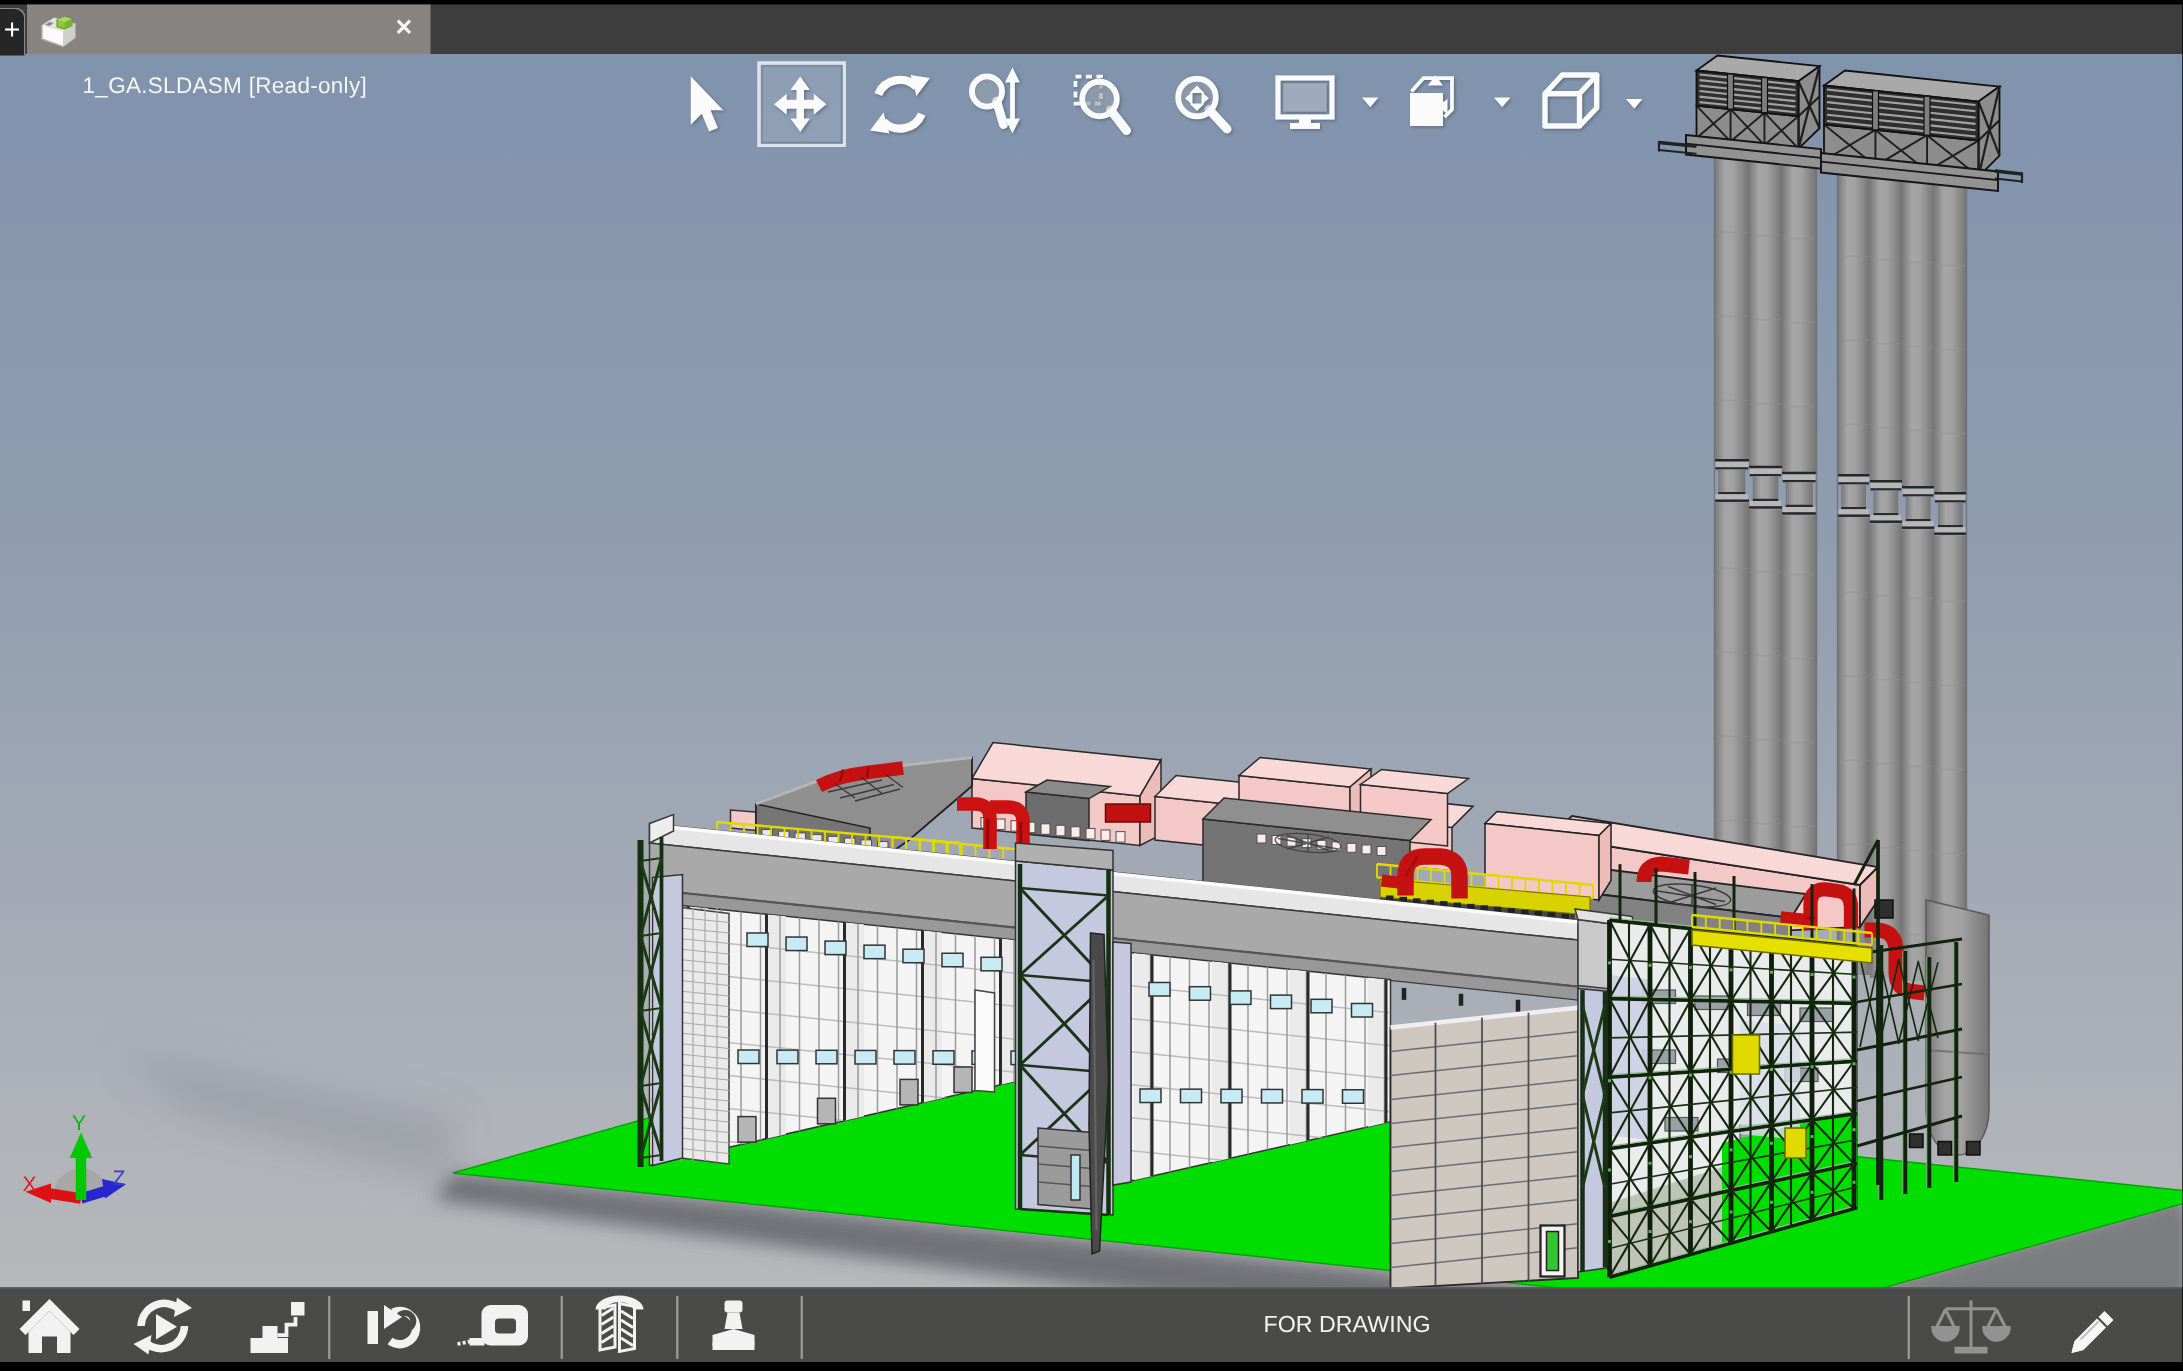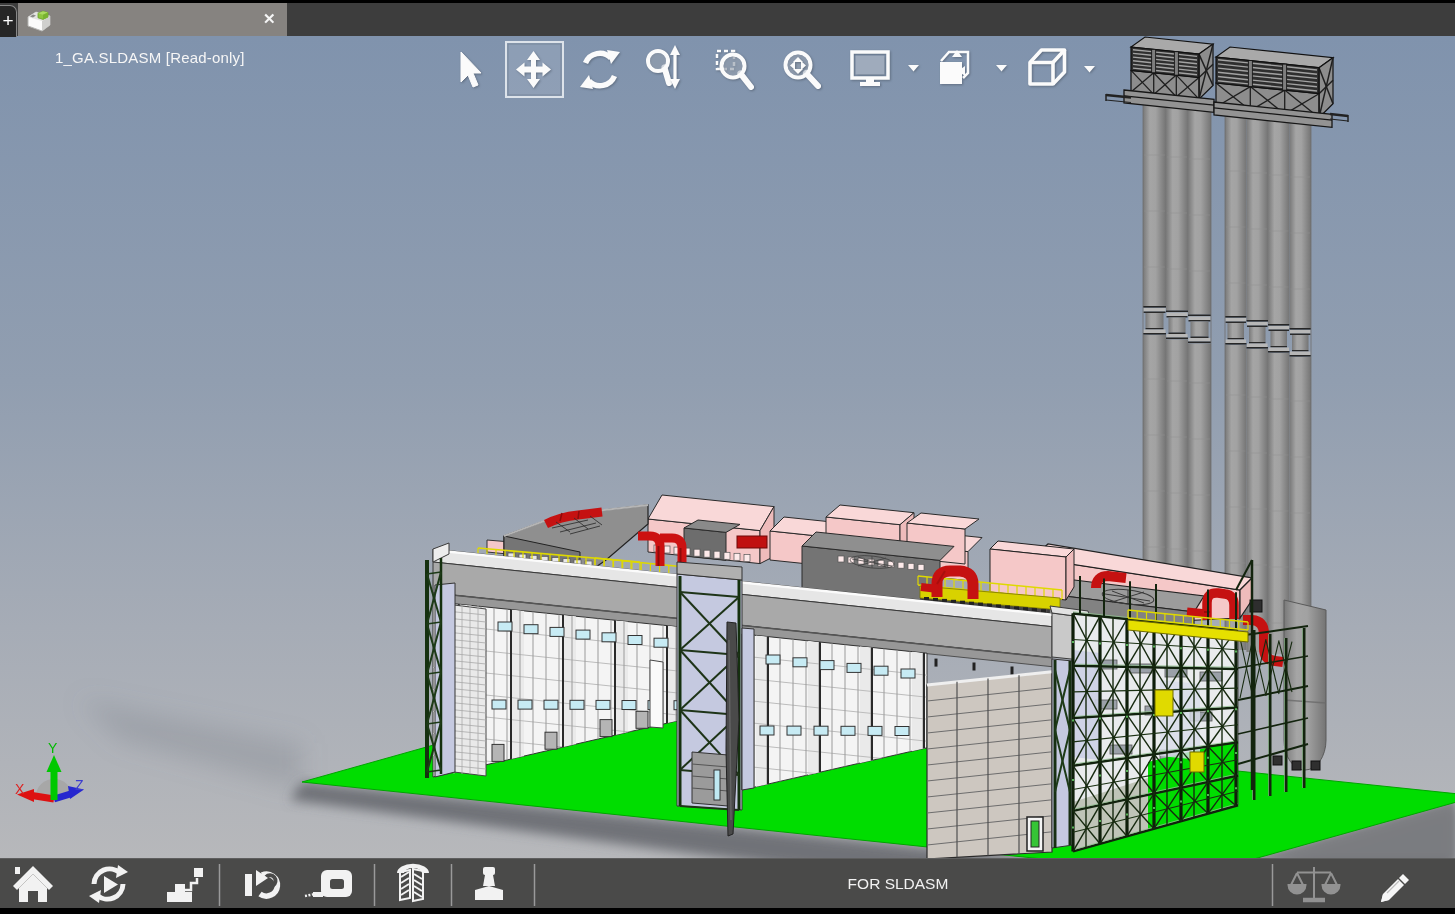--- a/index.html
+++ b/index.html
@@ -926,21 +926,21 @@
         <path d="M 4 8.5 L 7 6.6 L 10 7.4 L 7 9.4 Z" fill="#8a8a88"></path>
         <path d="M 12 5.2 L 17 3.2 L 22 4.6 L 22 9 L 17 11.4 L 12 9.8 Z" fill="#8dc63f" stroke="#699f2b" stroke-width="0.8"></path>
         <path d="M 12 5.2 L 17 3.2 L 22 4.6 L 17 6.8 Z" fill="#aad960"></path>
         <path d="M 17 6.8 L 22 4.6 L 22 9 L 17 11.4 Z" fill="#79b32f"></path>
       </svg>
       <span class="title">1_GA.SLDASM [Read-only]</span>
         <span class="close">✕</span>
     </div>
   </div>
   <div id="bottombar"></div>
-  <div id="fordrawing">FOR SLDASM</div>
+  <div id="fordrawing">FOR DRAWING</div>
   <svg id="bottomicons" width="1455" height="56" viewBox="0 858 1455 56" style="position:absolute;left:0;top:858px;">
 <g fill="#f2f2f2">
 <line x1="219.5" y1="864" x2="219.5" y2="906" stroke="#9a9a9a" stroke-width="1.5"></line>
 <line x1="374.5" y1="864" x2="374.5" y2="906" stroke="#9a9a9a" stroke-width="1.5"></line>
 <line x1="451.5" y1="864" x2="451.5" y2="906" stroke="#9a9a9a" stroke-width="1.5"></line>
 <line x1="534.5" y1="864" x2="534.5" y2="906" stroke="#9a9a9a" stroke-width="1.5"></line>
 <line x1="1272.5" y1="864" x2="1272.5" y2="906" stroke="#9a9a9a" stroke-width="1.5"></line>
 <path d="M 33 866 L 13 886 L 17 890 L 33 874 L 49 890 L 53 886 Z"></path>
 <path d="M 19 888 L 33 874 L 47 888 L 47 902 L 38 902 L 38 891 L 28 891 L 28 902 L 19 902 Z"></path>
 <rect x="15" y="867" width="5" height="7"></rect>

